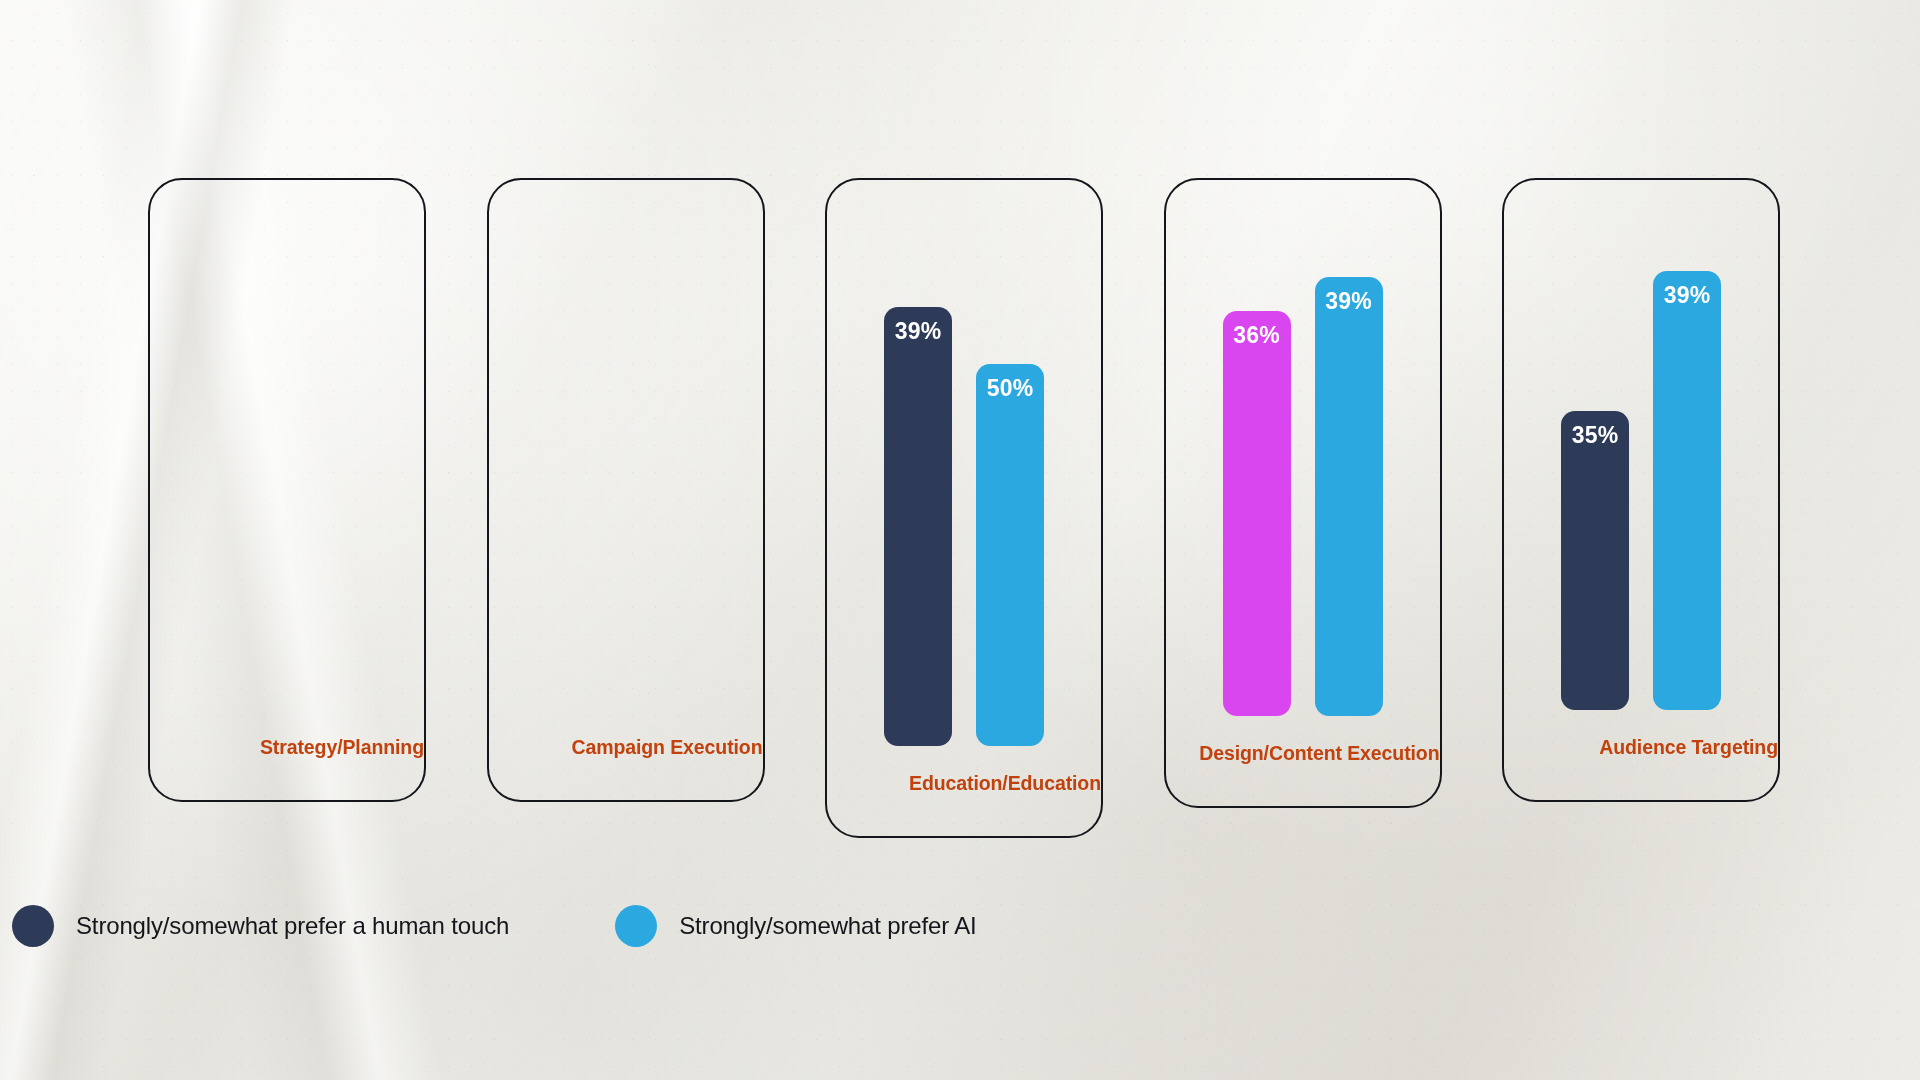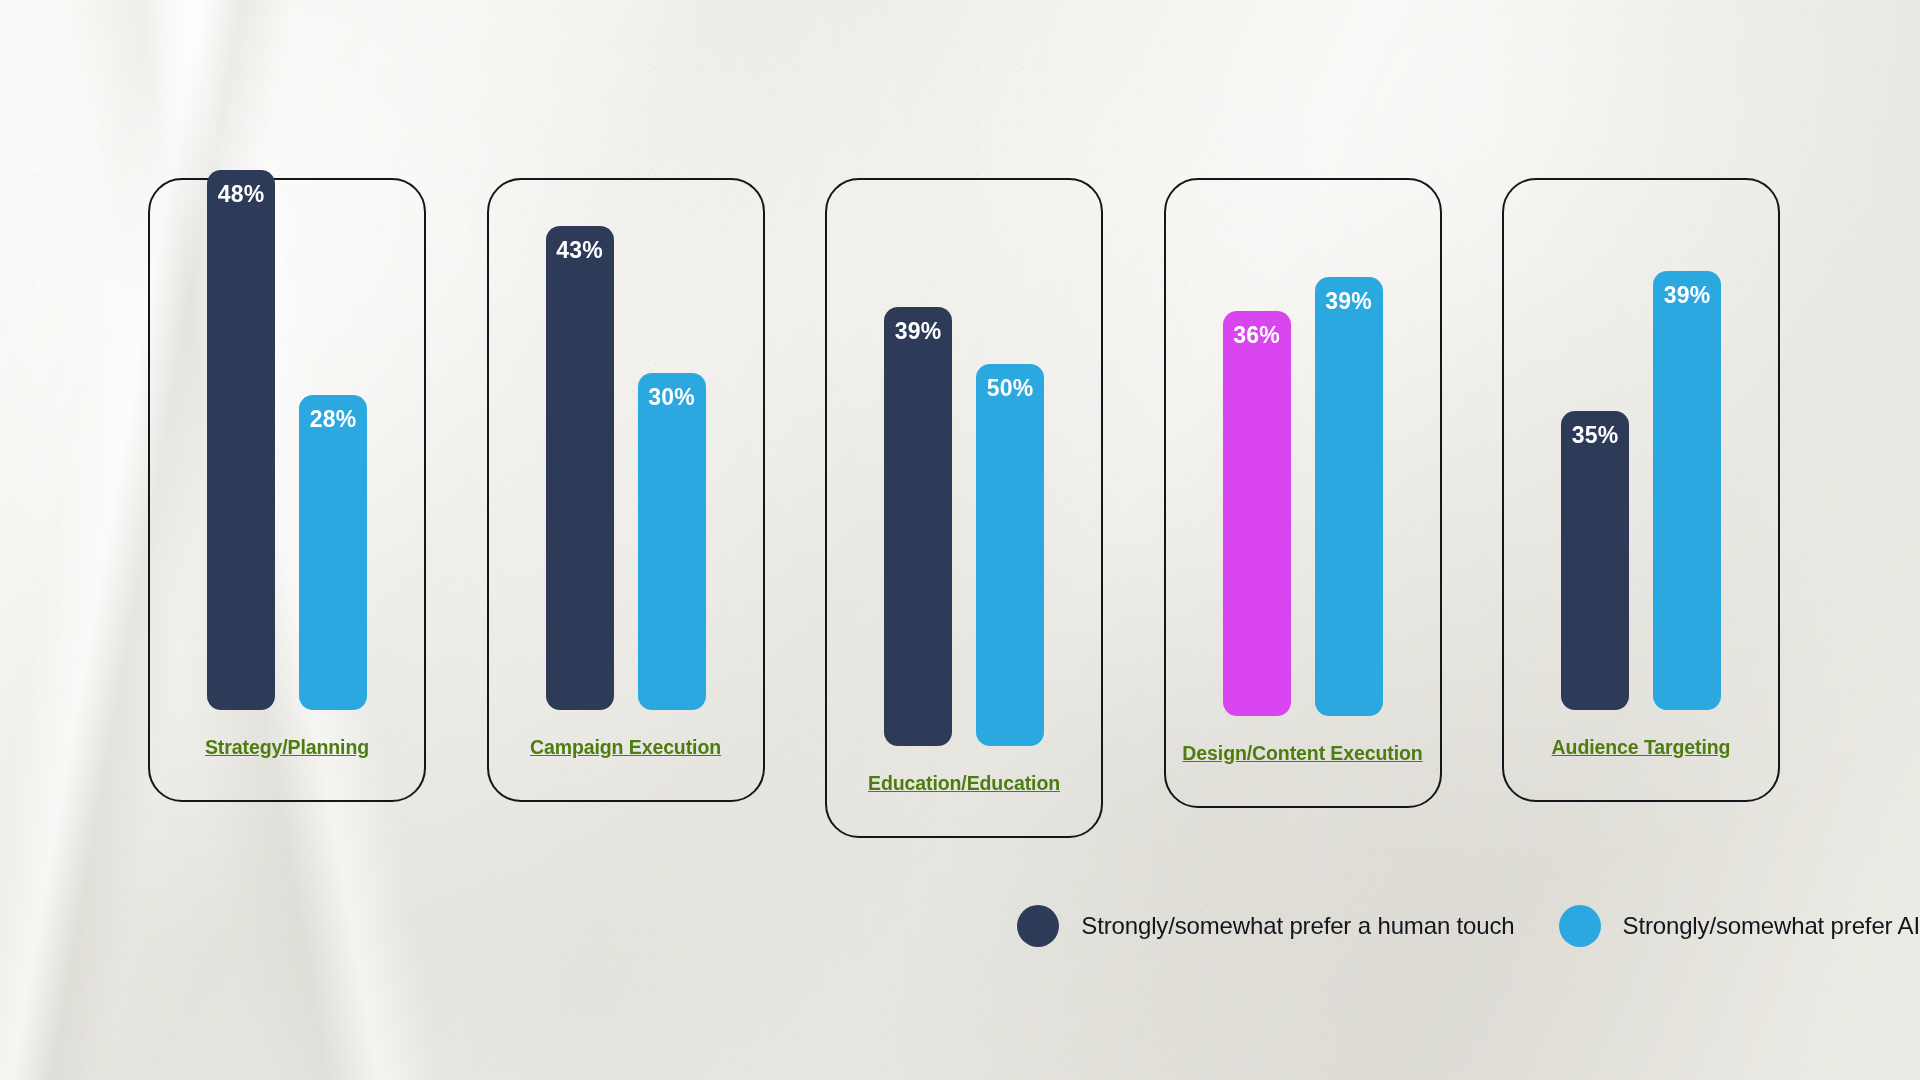--- a/index.html
+++ b/index.html
@@ -116,41 +116,40 @@
     letter-spacing: 0.2px;
     line-height: 1;
     font-family: "Liberation Sans", sans-serif;
   }
 
   .card-label {
     position: absolute;
     left: 0;
     right: 0;
     bottom: 42px;
-    text-align: center;
-    color: #4d7c0f;
+    text-align: right;
+    color: #c2410c;
     font-size: 19.5px;
     font-weight: 700;
     letter-spacing: -0.1px;
     line-height: 1.1;
     white-space: nowrap;
     font-family: "Liberation Sans", sans-serif;
-    text-decoration: underline;
   }
 
   
   .legend {
     position: absolute;
     left: 12px;
     right: 0;
     top: 905px;
     display: flex;
-    justify-content: flex-end;
+    justify-content: flex-start;
     align-items: center;
-    gap: 44px;
+    gap: 106px;
   }
   .legend-item {
     display: flex;
     align-items: center;
     gap: 22px;
   }
   .legend-dot {
     width: 42px;
     height: 42px;
     border-radius: 50%;
@@ -172,39 +171,23 @@
 
 <div id="paper-bg">
   <div id="paper-speckle"></div>
   <div id="paper-fold"></div>
 </div>
 
 <div id="chart">
 
   <div class="cards" id="cards">
       <div class="card" style="height: 624px;">
-        <div class="card-plot">
-          <div class="bar human" style="height: 540px; background-color: rgb(45, 58, 88);">
-            <span class="bar-value">48%</span>
-          </div>
-          <div class="bar ai" style="height: 315px; background-color: rgb(43, 168, 224);">
-            <span class="bar-value">28%</span>
-          </div>
-        </div>
         <div class="card-label">Strategy/Planning</div>
       </div>
       <div class="card" style="height: 624px;">
-        <div class="card-plot">
-          <div class="bar human" style="height: 483.75px; background-color: rgb(45, 58, 88);">
-            <span class="bar-value">43%</span>
-          </div>
-          <div class="bar ai" style="height: 337.5px; background-color: rgb(43, 168, 224);">
-            <span class="bar-value">30%</span>
-          </div>
-        </div>
         <div class="card-label">Campaign Execution</div>
       </div>
       <div class="card" style="height: 660px;">
         <div class="card-plot">
           <div class="bar human" style="height: 438.75px; background-color: rgb(45, 58, 88);">
             <span class="bar-value">39%</span>
           </div>
           <div class="bar ai" style="height: 382.5px; background-color: rgb(43, 168, 224);">
             <span class="bar-value">50%</span>
           </div>

